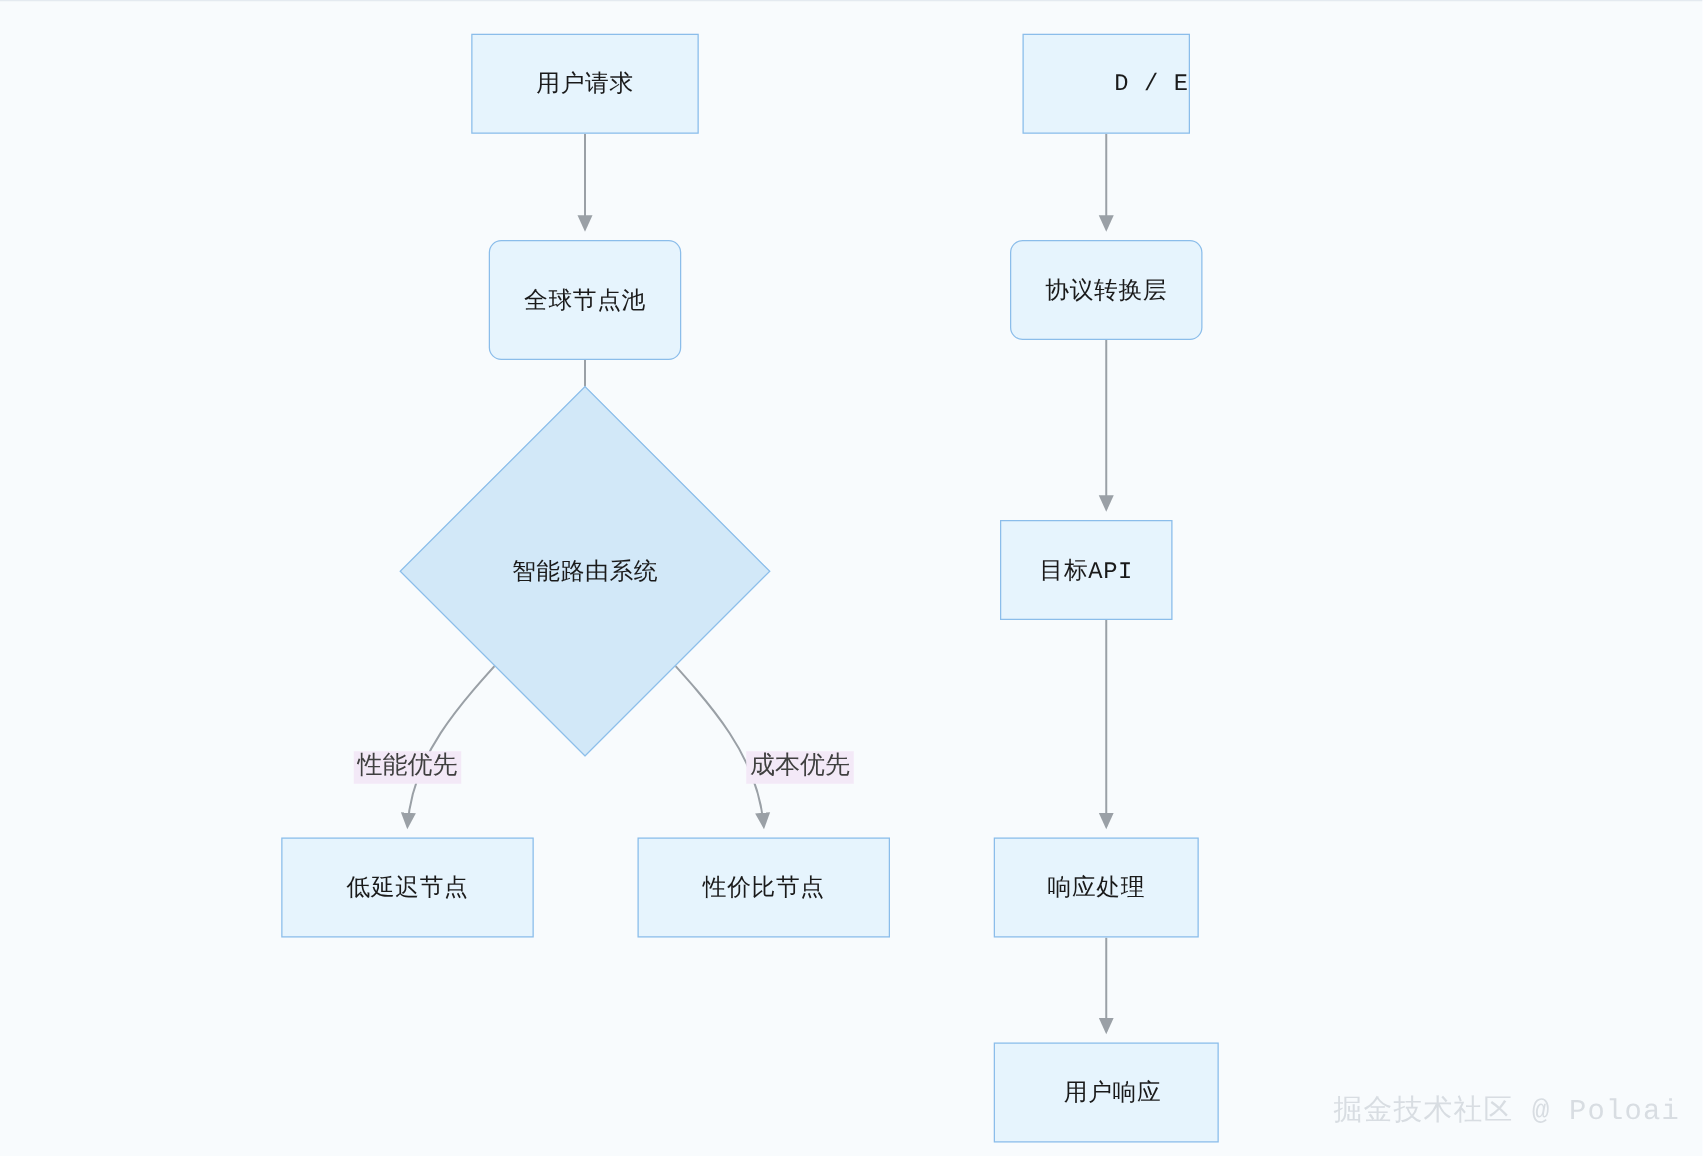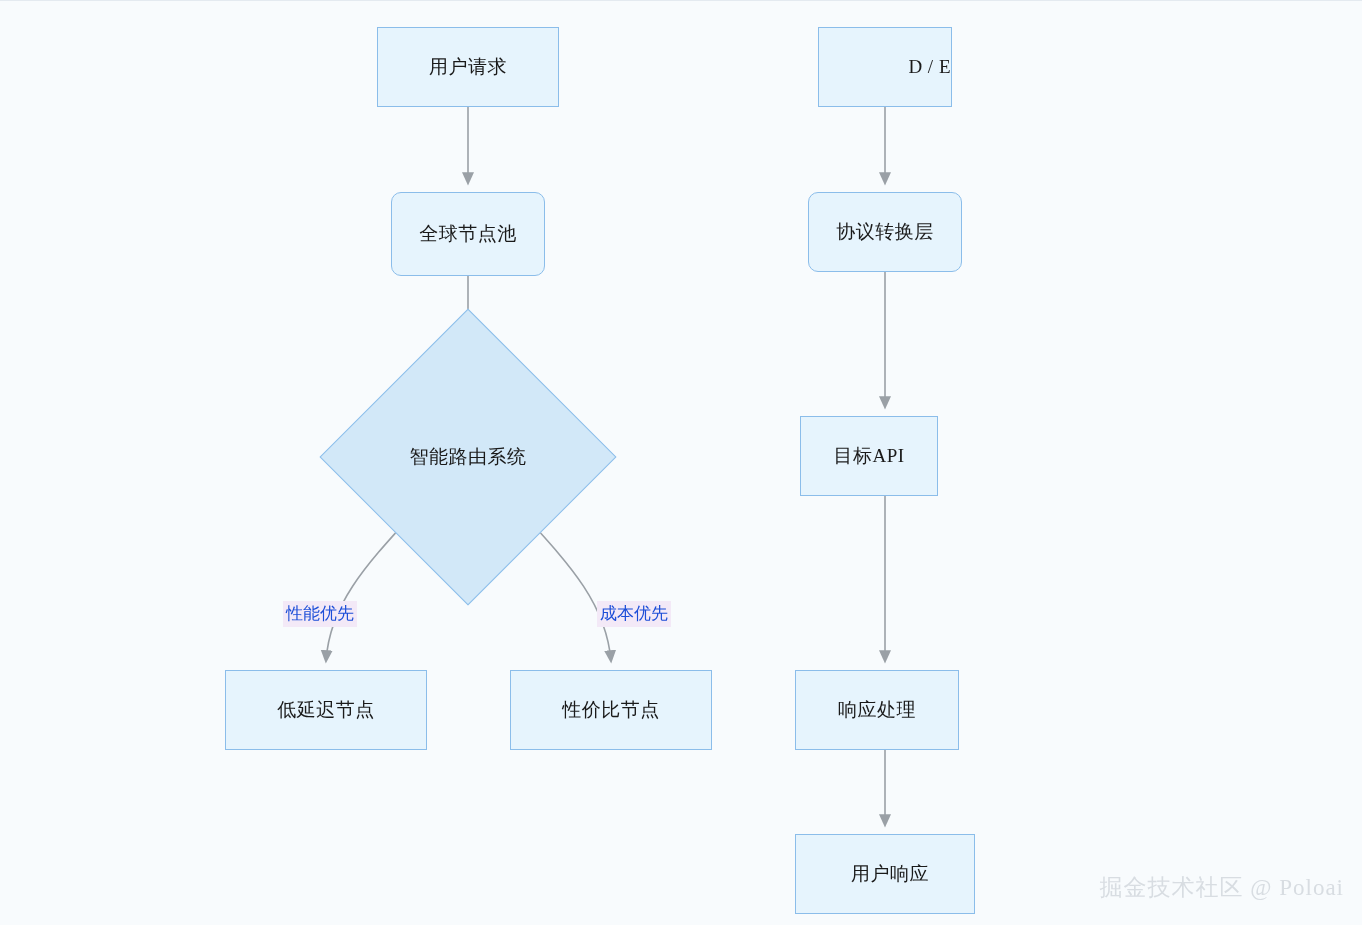--- a/index.html
+++ b/index.html
@@ -8,21 +8,21 @@
     background: #ffffff;
   }
   #canvas {
     position: relative;
     width: 1362px;
     height: 925px;
     background: #f8fbfd;
     border-top: 1px solid #e4eaf0;
     box-sizing: border-box;
     overflow: hidden;
-    font-family: Liberation Serif, serif;
+    font-family: Liberation Mono, monospace;
   }
   #edges {
     position: absolute;
     left: 0;
     top: 0;
     width: 1362px;
     height: 925px;
   }
   .node {
     position: absolute;
@@ -65,22 +65,22 @@
     align-items: center;
     justify-content: center;
     font-size: 19px;
     color: #1a1a1a;
     letter-spacing: 0.5px;
     white-space: nowrap;
   }
   .edge-label {
     position: absolute;
     background: #f3e9f7;
-    color: #1d4ed8;
-    font-size: 17px;
+    color: #404040;
+    font-size: 20px;
     line-height: 24px;
     padding: 1px 3px;
     white-space: nowrap;
     z-index: 4;
   }
   #watermark {
     position: absolute;
     right: 18px;
     bottom: 22px;
     color: #d8dde2;
@@ -111,21 +111,21 @@
     <path d="M 885 106 L 885 182" stroke="#9aa0a6" stroke-width="1.6" fill="none" marker-end="url(#arrow)"></path>
     <path d="M 885 271 L 885 406" stroke="#9aa0a6" stroke-width="1.6" fill="none" marker-end="url(#arrow)"></path>
     <path d="M 885 495 L 885 660" stroke="#9aa0a6" stroke-width="1.6" fill="none" marker-end="url(#arrow)"></path>
     <path d="M 885 749 L 885 824" stroke="#9aa0a6" stroke-width="1.6" fill="none" marker-end="url(#arrow)"></path>
   </svg>
 
   <div class="node" style="left:377px; top:26px; width:182px; height:80px;">
     <span>用户请求</span>
   </div>
 
-  <div class="node rounded" style="left:391px; top:191px; width:154px; height:84px;">
+  <div class="node rounded" style="left:391px; top:191px; width:154px; height:96px;">
     <span>全球节点池</span>
   </div>
 
   <div class="diamond-wrap" style="left:363px; top:351px; width:210px; height:210px;">
     <div class="diamond-shape"></div>
     <div class="diamond-label">智能路由系统</div>
   </div>
 
   <div class="node" style="left:225px; top:669px; width:202px; height:80px;">
     <span>低延迟节点</span>

